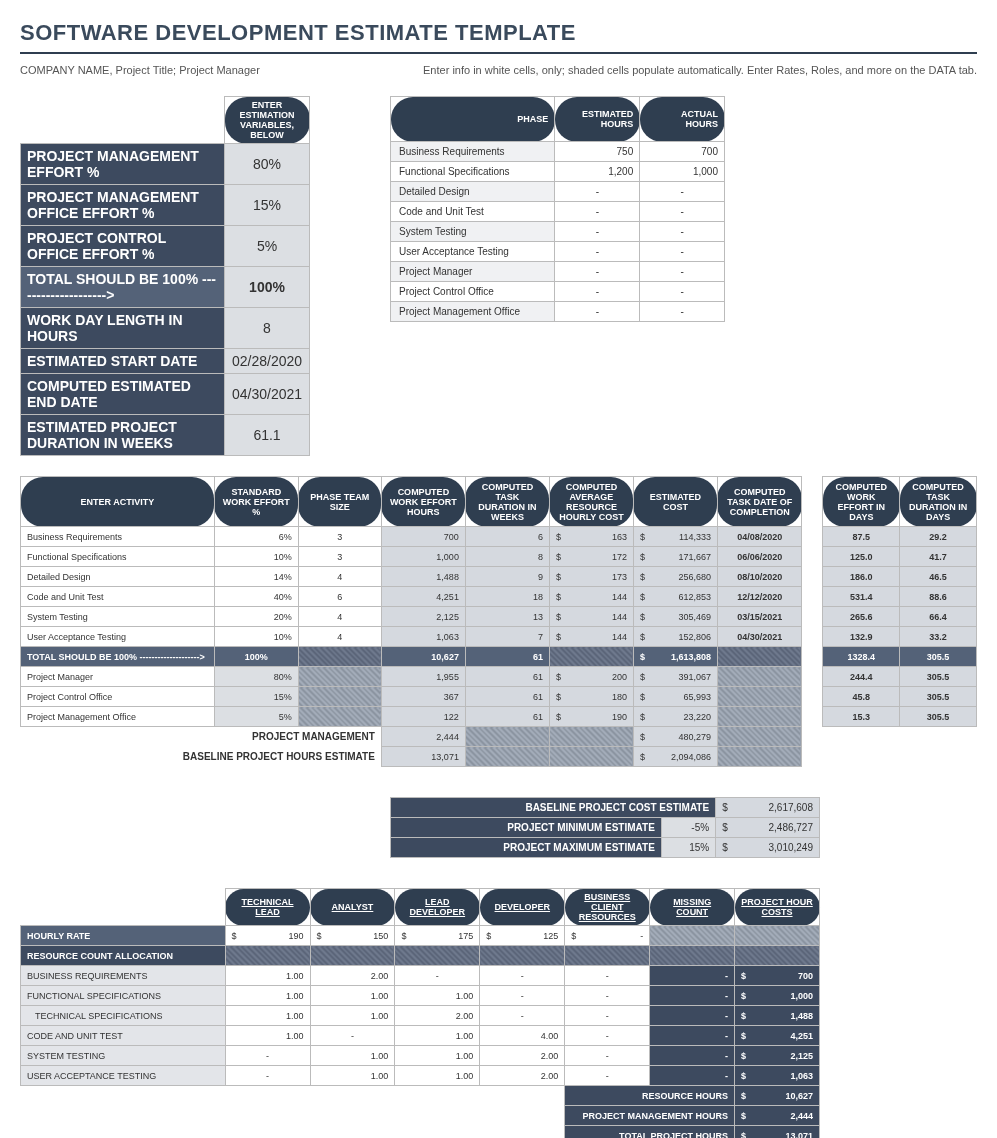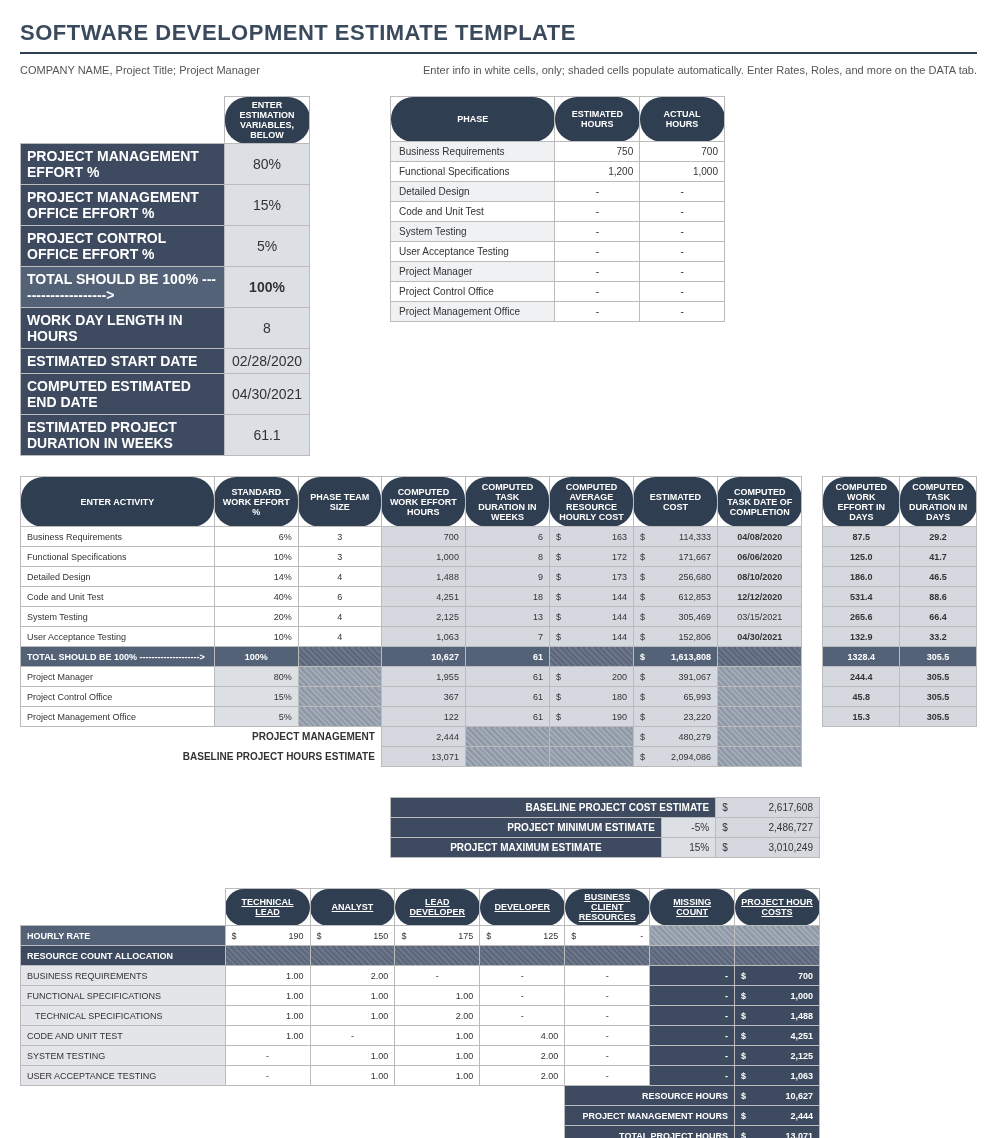--- a/index.html
+++ b/index.html
@@ -14,21 +14,21 @@
 .hdr-mid { background: #546278; color: #fff; font-weight: bold; font-size: 9px; text-align: left; padding: 4px 6px; }
 .cell-gray { background: #dcdfe3; text-align: center; }
 .cell-wht { background: #fff; text-align: right; }
 .cell-comp { background: #d5d9df; text-align: right; }
 .cell-hatch { background: repeating-linear-gradient(45deg,#a4adba,#a4adba 2px,#8a93a0 2px,#8a93a0 4px); }
 .cell-hatch2 { background: repeating-linear-gradient(45deg,#5a6478,#5a6478 2px,#707a8e 2px,#707a8e 4px); }
 .t-vars { width: 290px; }
 .t-vars th { height: 45px; }
 .t-vars td { height: 20px; font-size: 14px; }
 .t-phase { width: 335px; }
-.t-phase th { height: 45px; }
+.t-phase th { height: 45px; text-align: right; }
 .t-phase td { height: 20px; font-size: 10px; }
 .main-wrap { display: flex; gap: 20px; align-items: flex-start; }
 .t-main td, .t-main th { font-size: 9px; }
 .t-main th { height: 50px; }
 .t-main td { height: 20px; }
 .t-side td, .t-side th { font-size: 9px; }
 .t-side th { height: 50px; }
 .t-side td { height: 20px; }
 .curr { display: flex; justify-content: space-between; }
 .row-dark { background: #546278; color: #fff; font-weight: bold; }
@@ -257,21 +257,21 @@
               <span>$</span>
               <span>144</span>
             </div>
           </td>
   <td class="cell-comp">
             <div class="curr">
               <span>$</span>
               <span>305,469</span>
             </div>
           </td>
-  <td class="cell-comp" style="text-align:center;font-weight:normal">03/15/2021</td>
+  <td class="cell-comp" style="text-align:center;font-weight:bold">03/15/2021</td>
   </tr>
         <tr>
   <td style="text-align:left;padding-left:6px">User Acceptance Testing</td>
   <td class="cell-wht">10%</td>
   <td class="cell-wht" style="text-align:center">4</td>
   <td class="cell-comp">1,063</td>
   <td class="cell-comp">7</td>
   <td class="cell-comp">
             <div class="curr">
               <span>$</span>
@@ -467,21 +467,21 @@
     <td class="hdr-navy" style="text-align:right">PROJECT MINIMUM ESTIMATE</td>
     <td class="cell-gray" style="text-align:right">-5%</td>
     <td class="cell-comp">
           <div class="curr">
             <span>$</span>
             <span>2,486,727</span>
           </div>
         </td>
   </tr>
   <tr>
-    <td class="hdr-navy" style="text-align:center">PROJECT MAXIMUM ESTIMATE</td>
+    <td class="hdr-navy" style="text-align:right">PROJECT MAXIMUM ESTIMATE</td>
     <td class="cell-gray" style="text-align:right">15%</td>
     <td class="cell-comp">
           <div class="curr">
             <span>$</span>
             <span>3,010,249</span>
           </div>
         </td>
   </tr>
 </tbody>
   </table>

